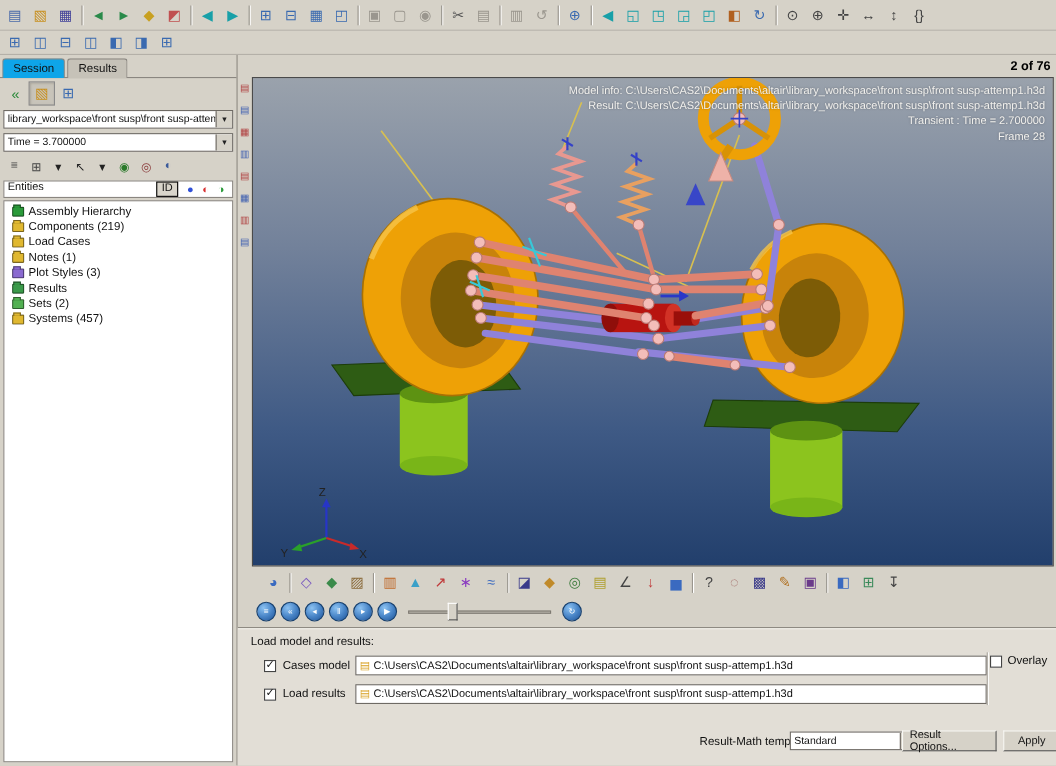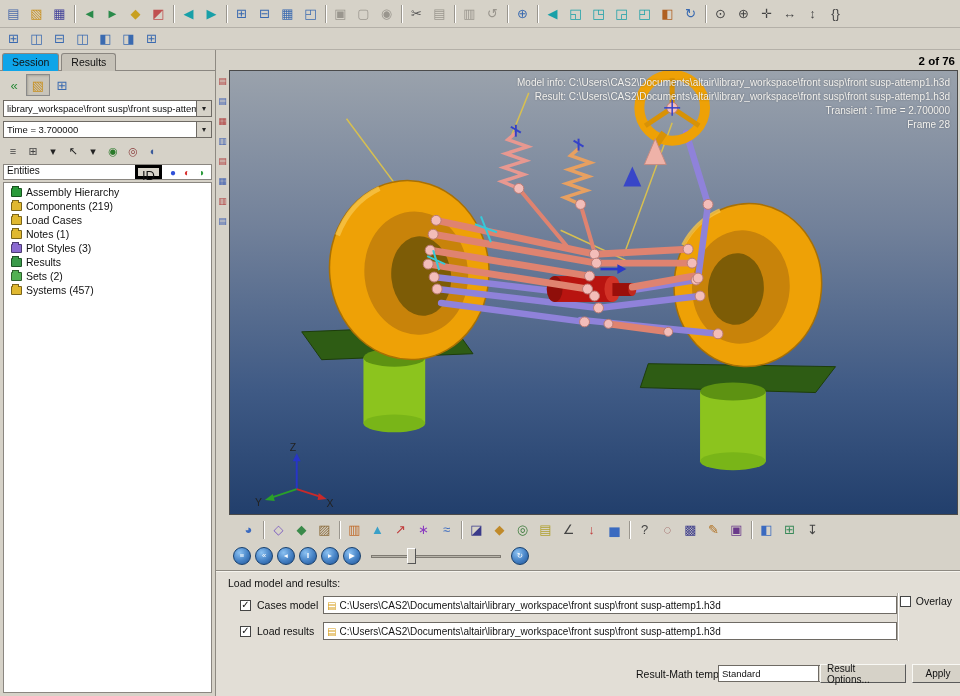--- a/index.html
+++ b/index.html
@@ -22,21 +22,21 @@
   .panel-icons { display:flex; align-items:center; padding:3px 2px 2px; border-top:1px solid #8a8680; }
   .panel-icons .ticon { width:24px; height:22px; }
   .combo { display:flex; align-items:center; height:17px; border:1px solid #6e6a64; background:#fff; margin:2px 3px; overflow:hidden; }
   .combo-text { flex:1; font-size:9.5px; padding-left:3px; white-space:nowrap; overflow:hidden; }
   .combo-btn { width:15px; height:100%; background:#d6d2c8; border-left:1px solid #6e6a64; display:flex; align-items:center; justify-content:center; }
   .combo-btn::after { content:"▾"; font-size:8px; color:#222; }
   .mini-toolbar { display:flex; align-items:center; padding:2px 3px; }
   .mini-toolbar .ticon { width:20px; height:18px; font-size:11px; }
   .ent-header { display:flex; height:16px; margin:2px 3px 0; border:1px solid #8a8680; background:#ffffff; padding:0 3px; font-size:10px; }
   .ent-header .spacer { flex:1; }
-  .id-box { border:3px solid #000000; background:#d9d5cb; padding:0 4px; font-size:13px; margin-right:4px; }
+  .id-box { border:1px solid #000000; background:#d9d5cb; padding:0 4px; font-size:10px; margin-right:4px; }
   .ent-header .ticon { width:14px; height:14px; font-size:10px; }
   #tree-box { flex:1; margin:2px 3px 3px; border:1px solid #8a8680; background:#fff; overflow:hidden; padding:2px 0; }
   .tree-item { display:flex; align-items:center; gap:4px; padding:1px 2px 1px 7px; font-size:10.5px; white-space:nowrap; }
   .tree-ico { width:11px; height:9px; border:1px solid rgba(0,0,0,.45); border-radius:1px; position:relative; flex:0 0 auto; }
   .tree-ico::before { content:""; position:absolute; top:-3px; left:0; width:5px; height:2px; background:inherit; border:1px solid rgba(0,0,0,.45); border-bottom:none; }
 
   
   #main { position:absolute; left:216px; top:50px; right:0; bottom:0; }
   #frame-counter { position:absolute; top:5px; right:5px; font-size:11.5px; font-weight:bold; color:#000; }
   #side-strip { position:absolute; left:0; top:24px; width:13px; display:flex; flex-direction:column; align-items:center; gap:7px; }

